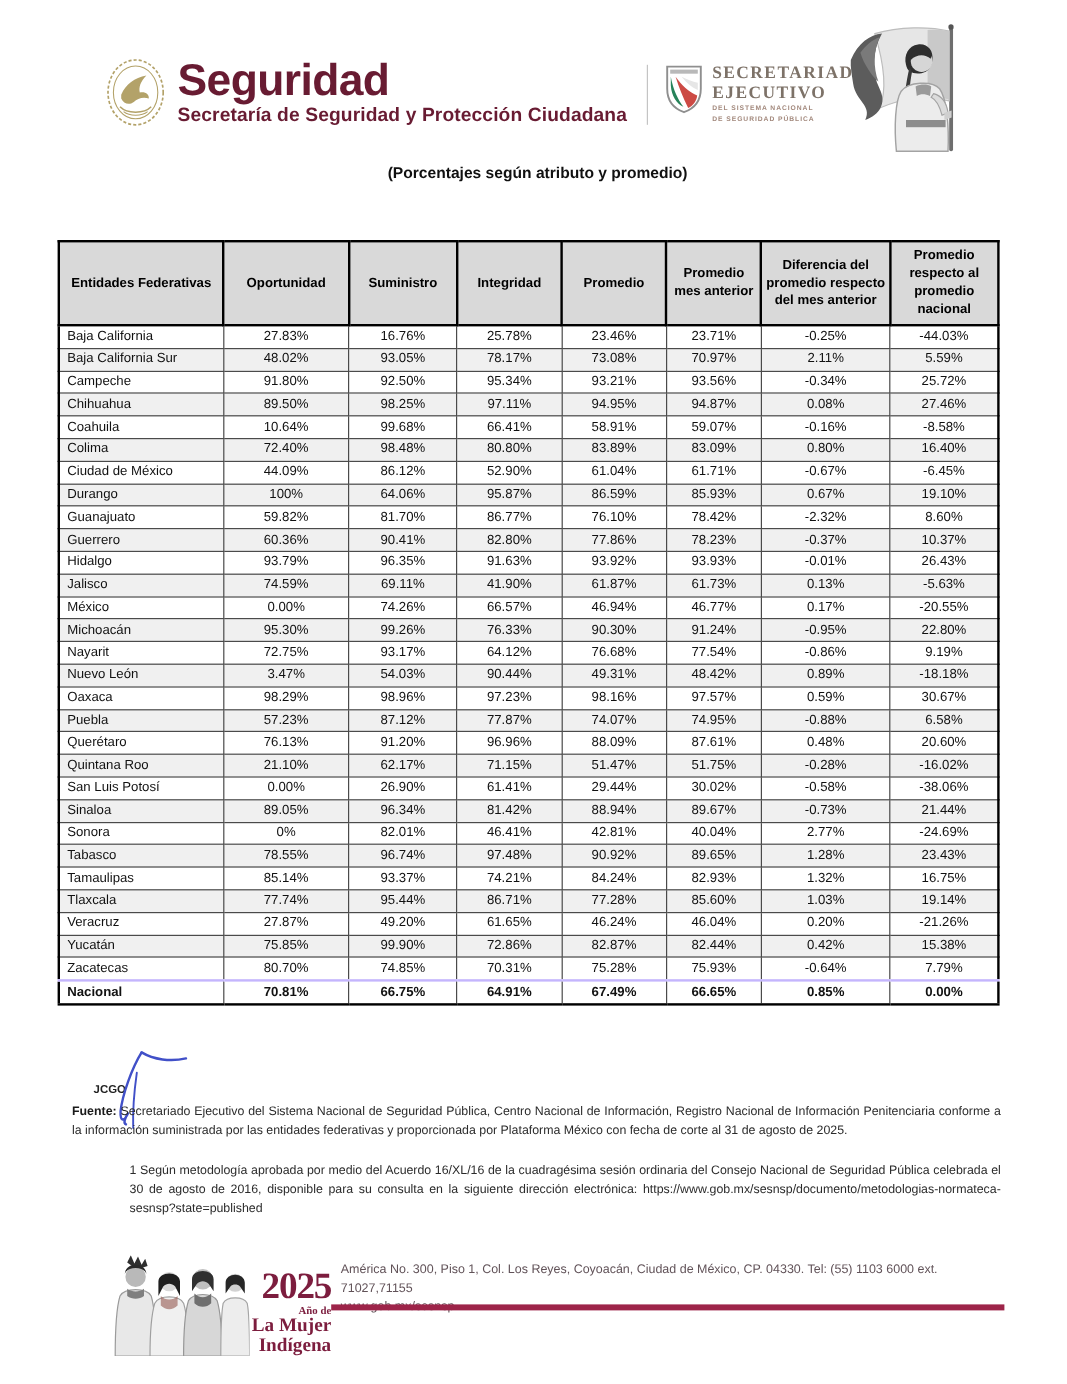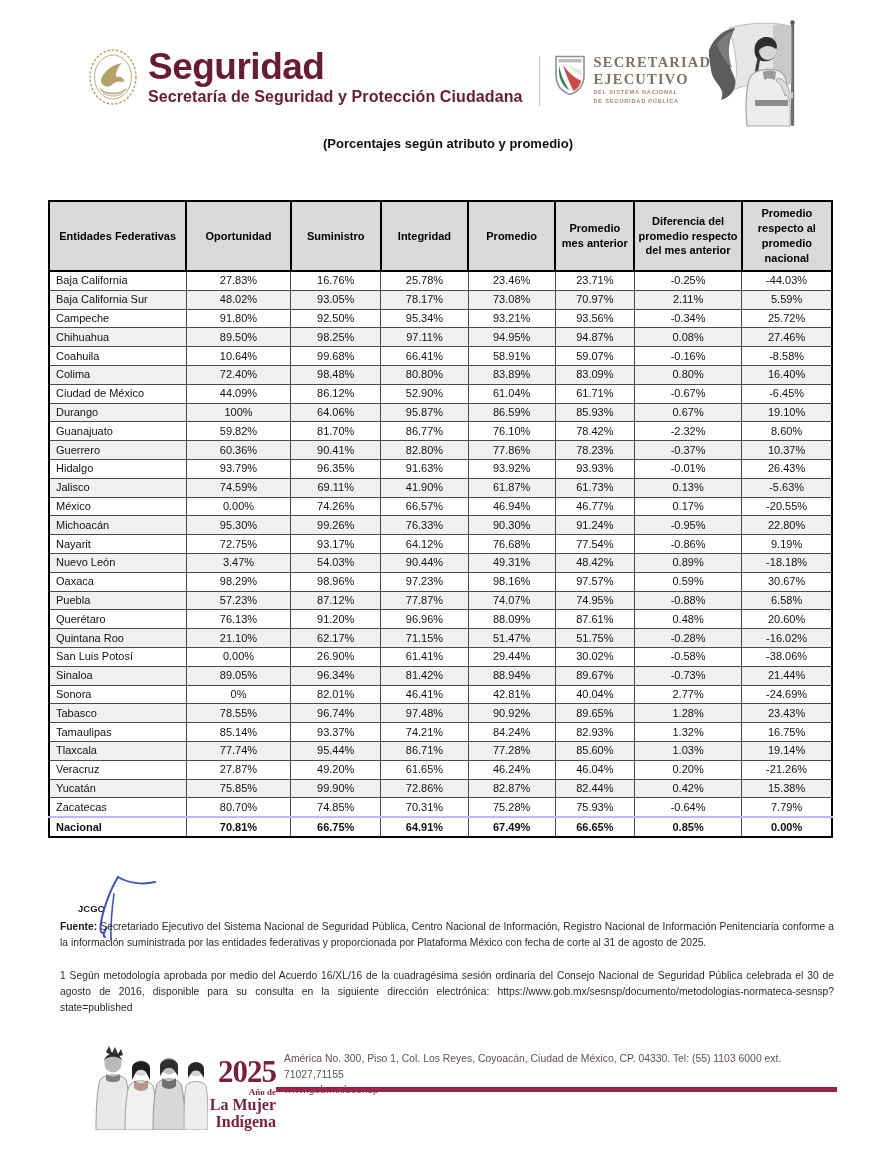--- a/index.html
+++ b/index.html
@@ -2,21 +2,21 @@
 <html><head>
 <meta charset="utf-8">
 <style>
   html,body{margin:0;padding:0;background:#ffffff;}
   .page{
     position:relative;width:889px;height:1153px;background:#fff;
     font-family:"Liberation Sans","DejaVu Sans",sans-serif;color:#1a1a1a;
     overflow:hidden;margin:0 auto;
   }
   
-  .gov-header{position:absolute;left:88px;top:48px;display:flex;align-items:flex-end;}
+  .gov-header{position:absolute;left:88px;top:48px;display:flex;align-items:center;}
   .eagle{width:50px;height:58px;}
   .brand-text{margin-left:10px;}
   .brand{font-size:37px;font-weight:bold;color:#681b32;line-height:1;letter-spacing:-0.5px;}
   .brand-sub{font-size:16px;font-weight:bold;color:#681b32;margin-top:3px;letter-spacing:0.1px;}
   .hdr-divider{width:1px;height:50px;background:#c4c4c4;margin:3px 14px 0 16px;}
   .org-group{display:flex;align-items:flex-start;margin-top:4px;}
   .shield{width:32px;height:42px;}
   .org-text{margin-left:8px;}
   .org-name{font-family:"Liberation Serif","DejaVu Serif",serif;font-size:14.5px;color:#7d7268;
     letter-spacing:1.2px;line-height:1.15;font-weight:bold;}
@@ -35,21 +35,21 @@
      text-align:center;line-height:1;vertical-align:middle;white-space:nowrap;color:#111;}
   td:first-child{text-align:left;}
   tbody tr:nth-child(even) td{background:#f0f0f0;}
   tr.total td{font-weight:bold;border-top:2px solid #c4b5fd;border-bottom:2px solid #000;background:#fff !important;}
   
   .sig-initials{position:absolute;left:78px;top:903px;font-size:9.5px;font-weight:bold;color:#222;}
   .sig-stroke{position:absolute;left:84px;top:874px;width:78px;height:70px;}
   .source-block{position:absolute;left:60px;top:919px;width:774px;font-size:10.3px;
      line-height:1.55;text-align:justify;color:#2b2b2b;}
   .source-block p{margin:0;}
-  .source-block p + p{margin-top:17px;}
+  .source-block p + p{margin-top:17px;margin-left:48px;}
   .src-label{font-weight:bold;color:#1a1a1a;}
   
   .women{position:absolute;left:92px;top:1046px;width:116px;height:84px;}
   .year-block{position:absolute;left:206px;top:1056px;width:70px;text-align:right;
      font-family:"Liberation Serif","DejaVu Serif",serif;color:#7c1d3e;}
   .year-num{font-size:31px;font-weight:bold;line-height:1;letter-spacing:-1px;}
   .year-label{font-size:9px;font-weight:bold;line-height:1;margin-top:1px;}
   .campaign{font-size:16px;font-weight:bold;line-height:1.05;}
   .address-block{position:absolute;left:284px;top:1051px;width:550px;font-size:10.4px;
      color:#615258;line-height:1.5;}

